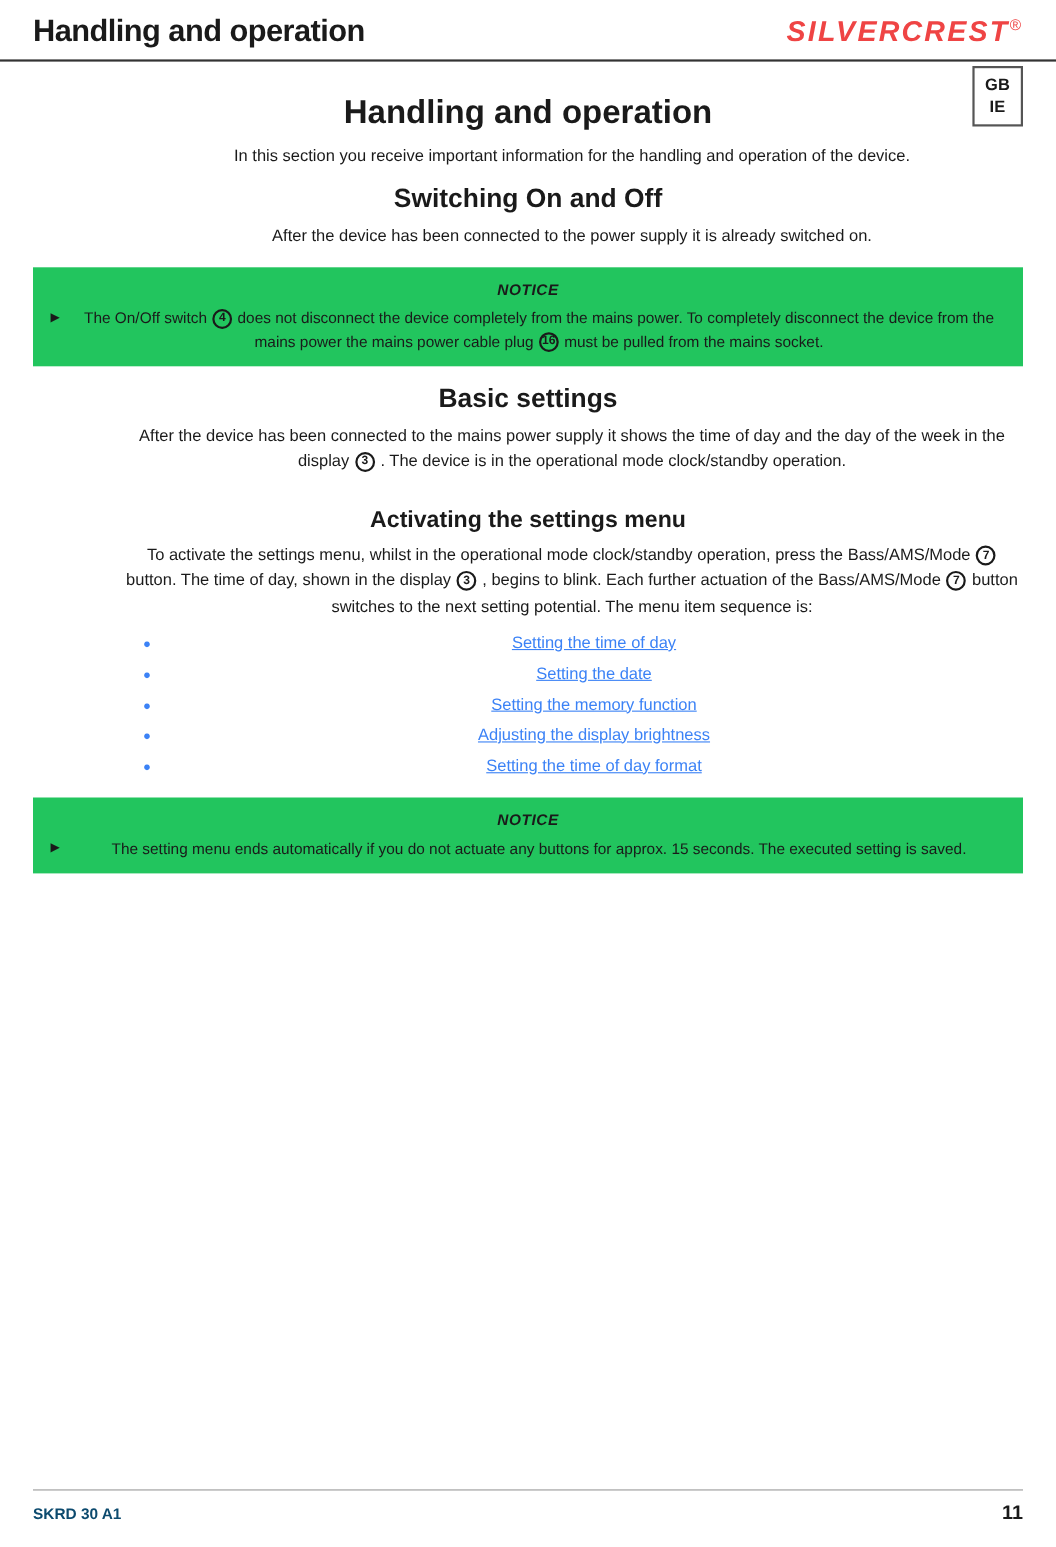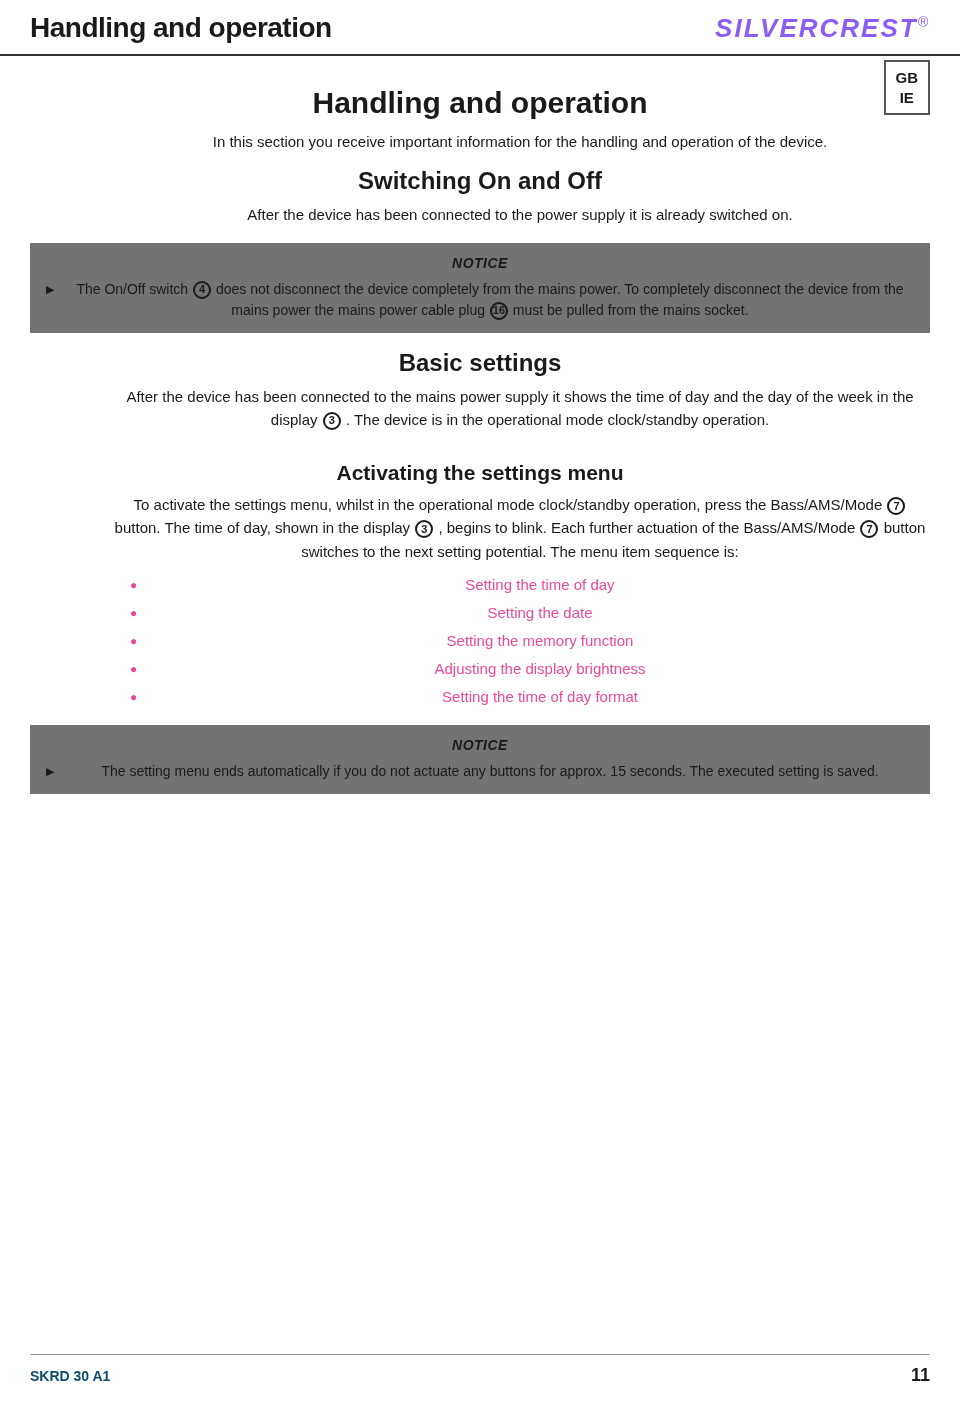--- a/index.html
+++ b/index.html
@@ -26,21 +26,21 @@
       font-size: 28px;
       font-weight: 900;
       color: #1a1a1a;
       letter-spacing: -0.5px;
     }
 
     .brand-logo {
       font-size: 26px;
       font-weight: 900;
       letter-spacing: 2px;
-      color: #8b5cf6;
+      color: #ef4444;
       font-style: italic;
     }
 
     .brand-logo sup {
       font-size: 14px;
       font-weight: normal;
     }
 
     
     .country-badge {
@@ -114,21 +114,21 @@
       border: 2px solid #1a1a1a;
       font-size: 11px;
       font-weight: bold;
       line-height: 1;
       vertical-align: middle;
       margin: 0 1px;
     }
 
     
     .notice-box {
-      background: #737373;
+      background: #22c55e;
       margin: 16px 0 16px 0;
       padding: 12px 16px 12px 16px;
     }
 
     .notice-title {
       font-size: 14px;
       font-weight: 900;
       font-style: italic;
       margin-bottom: 8px;
       text-transform: uppercase;
@@ -153,25 +153,26 @@
 
     
     .bullet-list {
       margin-left: 100px;
       margin-bottom: 10px;
     }
 
     .bullet-item {
       font-size: 15px;
       line-height: 1.6;
-      color: #ec4899;
+      color: #3b82f6;
       list-style: none;
       padding-left: 20px;
       position: relative;
       margin-bottom: 4px;
+      text-decoration: underline;
     }
 
     .bullet-item::before {
       content: '●';
       position: absolute;
       left: 0;
       font-size: 12px;
       top: 3px;
     }
 

